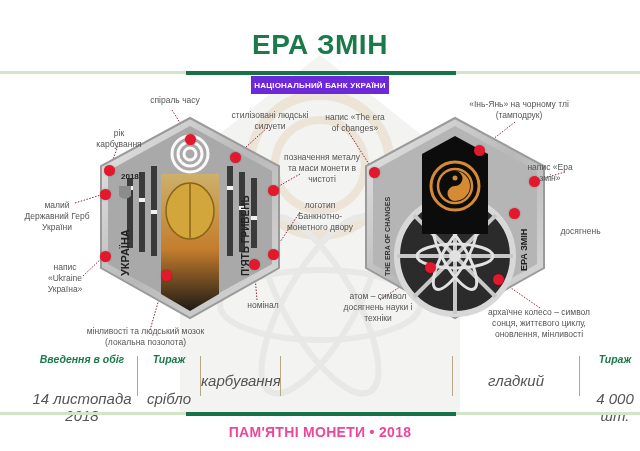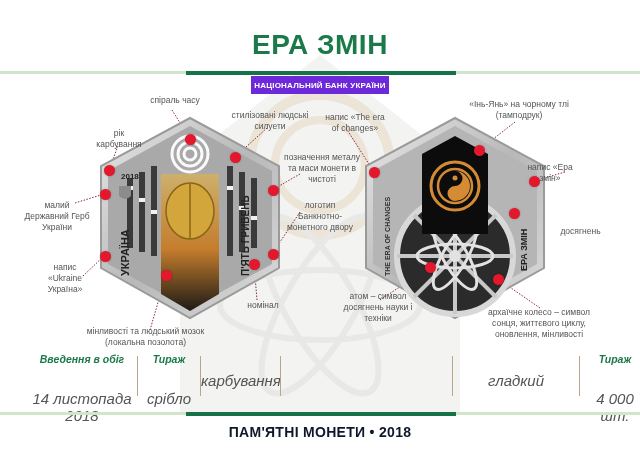--- a/index.html
+++ b/index.html
@@ -30,21 +30,21 @@
   .coin { position: absolute; }
 
   
   .specs { position: absolute; left: 16px; top: 352px; width: 640px; height: 42px; font-style: italic; }
   .spec-col { position: absolute; top: 0; height: 42px; text-align: center; }
   .spec-head { font-size: 10.5px; font-weight: bold; color: #1c7a4a; height: 18px; line-height: 14px; }
   .spec-val  { font-size: 15px; color: #555; margin-top: 20px; }
   .spec-div  { position: absolute; top: 4px; width: 1px; height: 40px; background: #b7a785; }
 
   .footer { position: absolute; left: 0; width: 640px; top: 424px; text-align: center;
-            font-size: 14px; font-weight: bold; color: #0f172a; letter-spacing: 0.3px; }
+            font-size: 14px; font-weight: bold; color: #ec4899; letter-spacing: 0.3px; }
 </style>
 </head>
 <body>
 
 <svg class="bg-house" viewBox="0 0 280 360">
   <polygon points="140,0 280,110 280,360 0,360 0,110" fill="#f3f3f1"></polygon>
   <circle cx="140" cy="110" r="70" fill="none" stroke="#ece4d6" stroke-width="10"></circle>
   <circle cx="140" cy="110" r="45" fill="none" stroke="#ece4d6" stroke-width="8"></circle>
   <ellipse cx="140" cy="250" rx="100" ry="35" fill="none" stroke="#e8e8e6" stroke-width="6"></ellipse>
   <ellipse cx="140" cy="250" rx="100" ry="35" fill="none" stroke="#e8e8e6" stroke-width="6" transform="rotate(60 140 250)"></ellipse>

